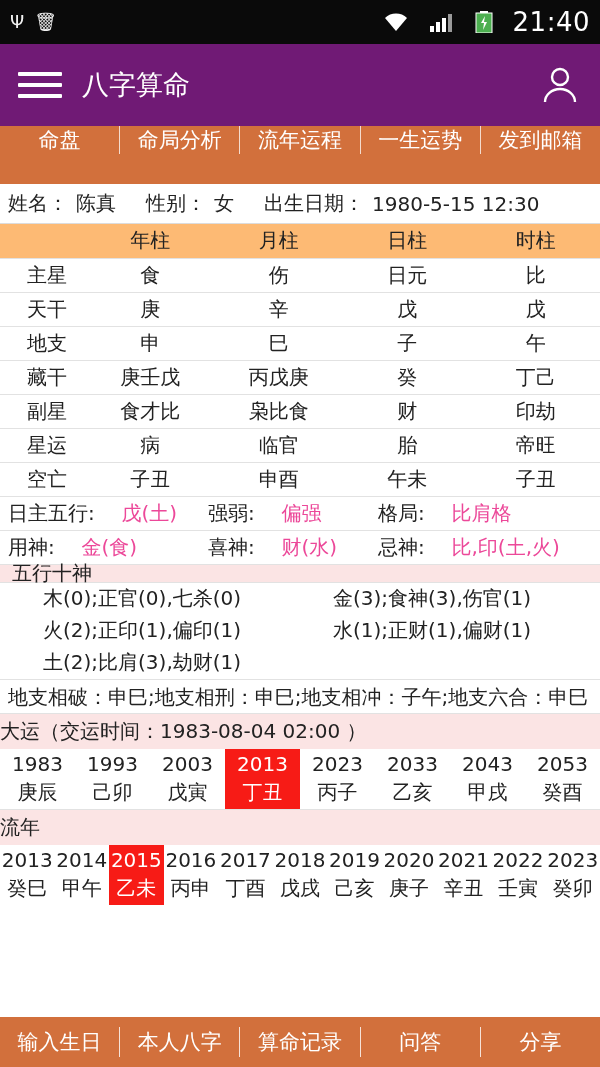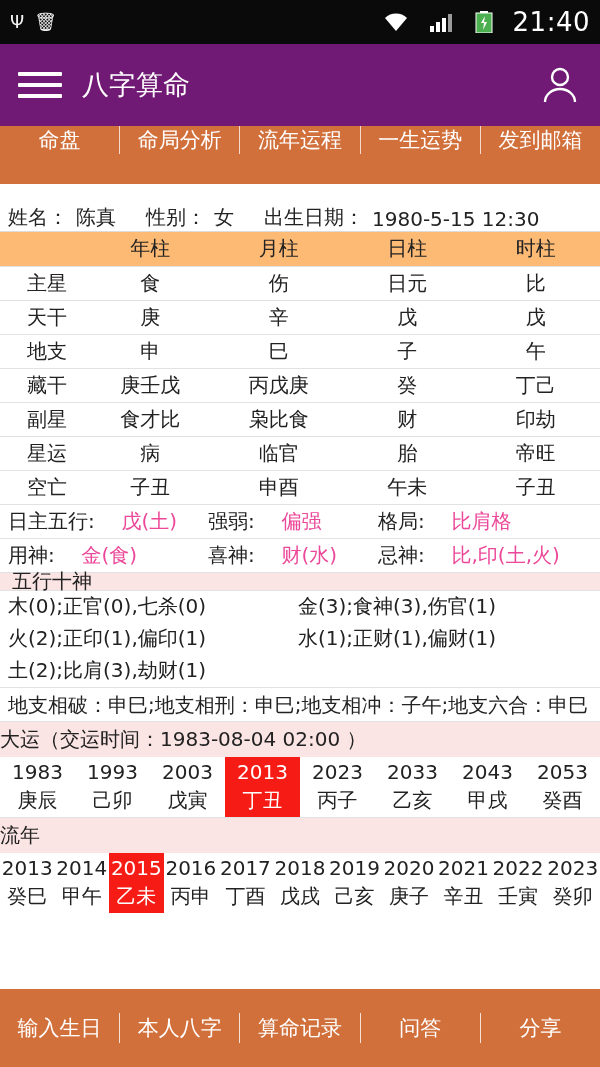--- a/index.html
+++ b/index.html
@@ -31,21 +31,21 @@
   .person-ico { width: 44px; height: 44px; }
   
   .tabbar {
     height: 58px; background: #d2703c;
     display: flex; align-items: flex-start; color: #fff; font-size: 21px;
   }
   .tabbar .tab { flex: 1; text-align: center; padding: 0 2px; white-space: nowrap; }
   .tabbar .sep { width: 1px; height: 28px; background: rgba(255,255,255,.75); }
   
   .infoline {
-    height: 48px; display: flex; align-items: flex-end;
+    height: 40px; display: flex; align-items: center;
     font-size: 20px; color: #222; padding: 0 8px; gap: 8px;
     border-bottom: 1px solid #dcdcdc;
   }
   .infoline .lbl { color: #222; }
   .infoline .val { color: #222; }
   .sp { display: inline-block; width: 14px; }
   
   table.grid { width: 100%; border-collapse: collapse; table-layout: fixed; }
   table.grid td {
     height: 34px; font-size: 20px; text-align: center; color: #222;
@@ -66,41 +66,41 @@
   .c3 { flex: 1; }
   .sectionhdr {
     background: #fbe4e4; font-size: 20px; height: 18px;
     display: flex; align-items: center; padding-left: 12px; color: #222;
     border-bottom: 1px solid #e2e2e2;
   }
   .twocol {
     display: flex; font-size: 20px; height: 32px; align-items: center;
     padding-left: 8px; color: #222;
   }
-  .twocol .a { width: 290px; }
+  .twocol .a { width: 290px; margin-left: 35px; }
   .twocol .b { flex: 1; }
   .relation {
     font-size: 20px; color: #222; padding: 4px 8px 2px 8px; line-height: 1.35;
     border-top: 1px solid #e2e2e2;
   }
   
   .bandhdr {
     background: #fbe4e4; font-size: 20px; height: 36px;
     display: flex; align-items: center; padding-left: 0; color: #222;
     border-top: 1px solid #e2e2e2;
   }
   table.yeargrid { width: 100%; border-collapse: collapse; table-layout: fixed; }
   table.yeargrid td {
     text-align: center; font-size: 20px; color: #222; height: 30px;
   }
   table.yeargrid td.hl { background: #f71b16; color: #ffffff; }
   .gzrow td { padding-bottom: 2px; }
   
   .bottombar {
-    position: absolute; bottom: 0; left: 0; width: 600px; height: 78px;
+    position: absolute; bottom: 0; left: 0; width: 600px; height: 50px;
     background: #d2703c; color: #fff; display: flex; align-items: center;
     font-size: 21px;
   }
   .bottombar .bitem { flex: 1; text-align: center; white-space: nowrap; }
   .bottombar .bsep { width: 1px; height: 30px; background: rgba(255,255,255,.8); }
 </style>
 </head>
 <body>
 
 <div class="statusbar">

